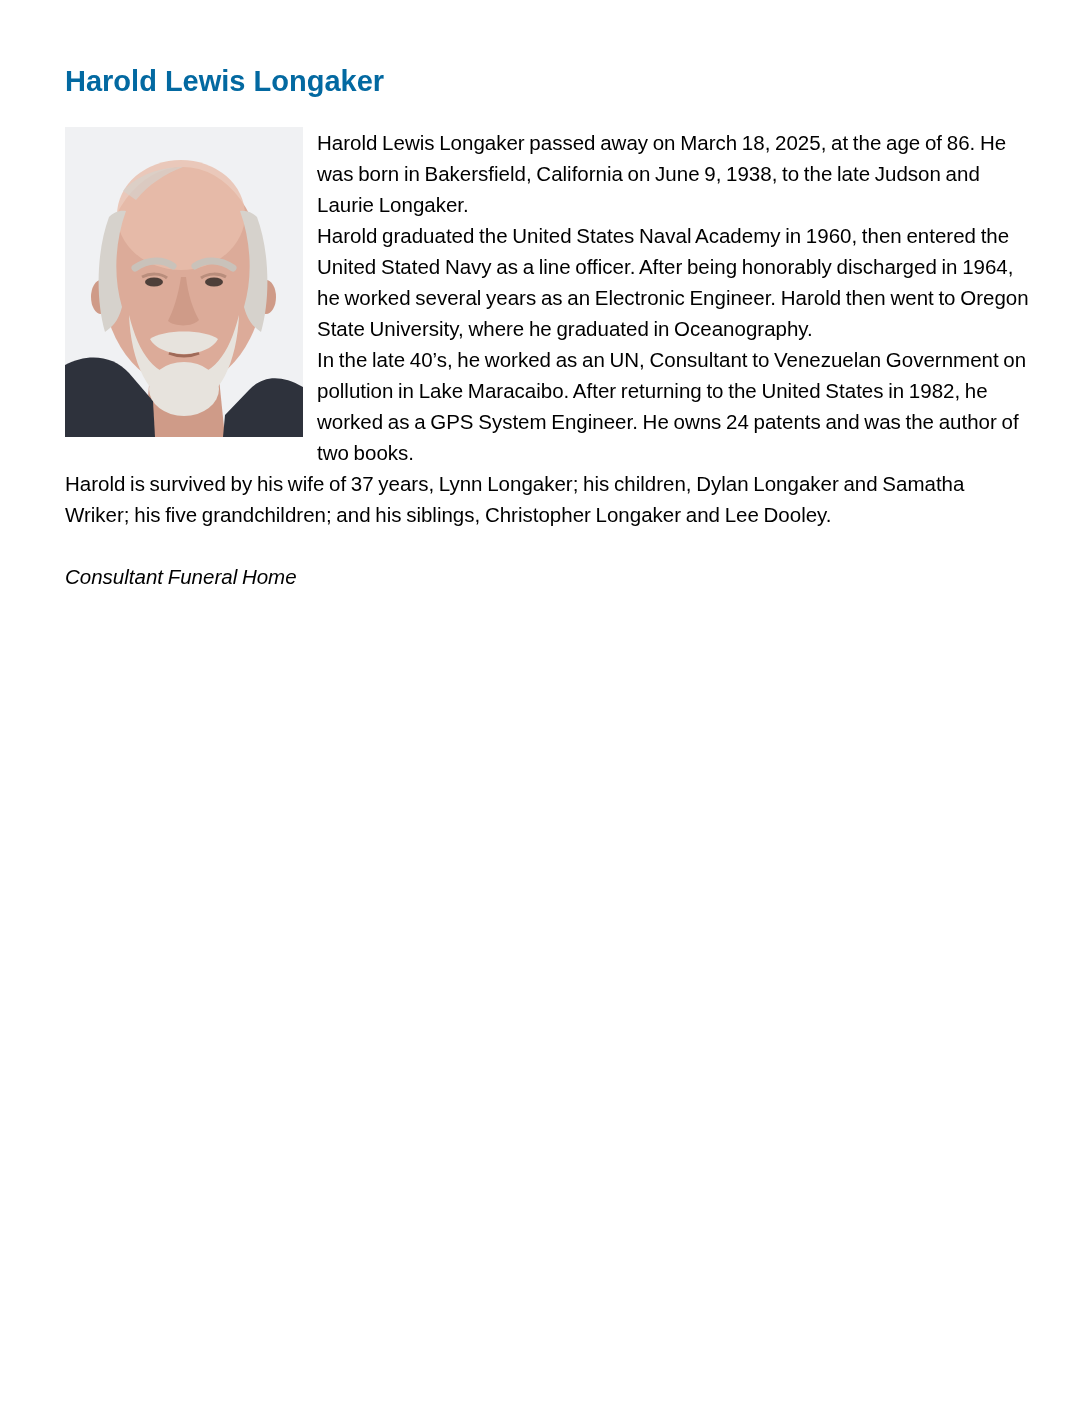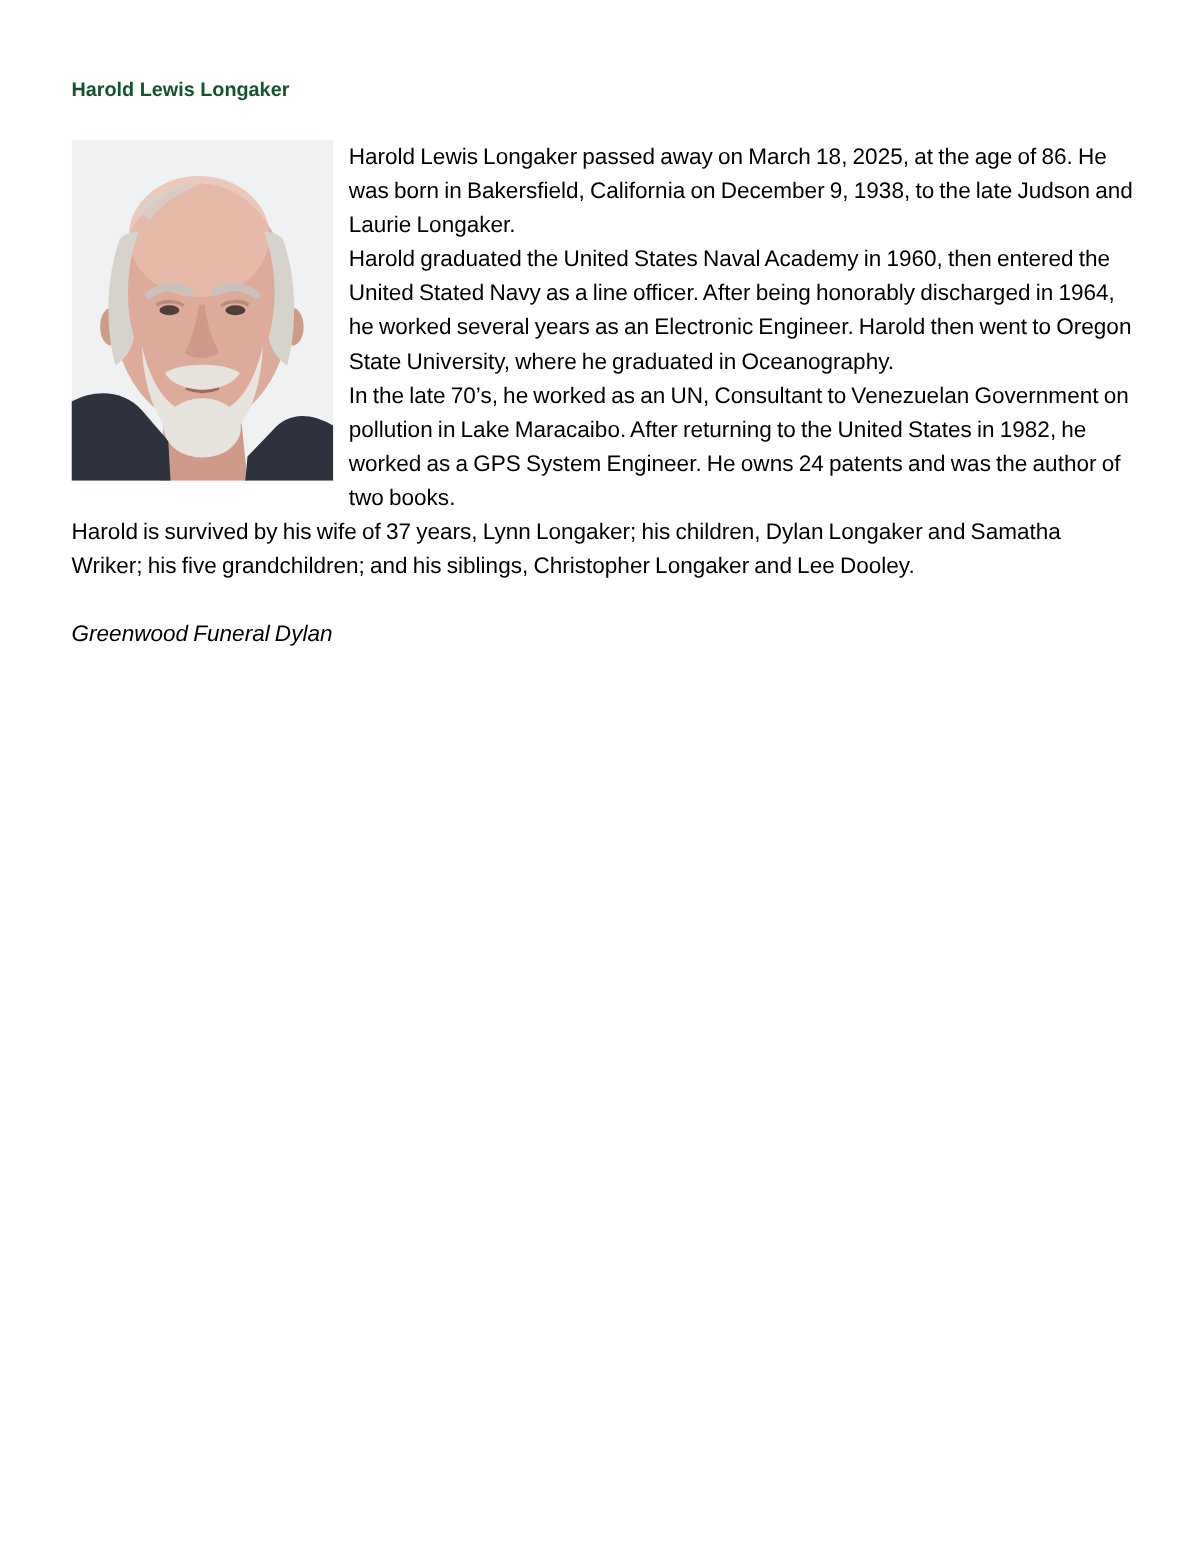--- a/index.html
+++ b/index.html
@@ -12,25 +12,25 @@
     width: 1088px;
     height: 1408px;
     background: #ffffff;
     box-sizing: border-box;
     padding: 66px 58px 0 65px;
     font-family: "Liberation Sans", sans-serif;
     color: #000000;
     overflow: hidden;
   }
   .doc-title {
-    font-size: 18px;
+    font-size: 29px;
     font-weight: 700;
     line-height: 31px;
     margin: 0 0 30px 0;
-    color: #14532d;
+    color: #0369a1;
   }
   .article {
     font-size: 20.5px;
     line-height: 31px;
     word-spacing: -1px;
     color: #000000;
   }
   .article::after {
     content: "";
     display: block;
@@ -97,22 +97,22 @@
 
         <path d="M64 188 C66 234 82 274 119 283 C156 274 172 234 174 188 C164 228 148 249 119 251 C90 249 74 228 64 188 Z" fill="#e7e3dd"></path>
         <ellipse cx="119" cy="262" rx="35" ry="27" fill="#e7e3dd"></ellipse>
 
         <path d="M104 226 Q119 232 134 226" stroke="#a06a58" stroke-width="3" fill="none"></path>
 
         <path d="M85 212 C98 202 140 202 153 212 C148 222 132 227 119 227 C106 227 90 222 85 212 Z" fill="#e7e3dd"></path>
       </svg>
     </div>
 
-    <p class="para">Harold Lewis Longaker passed away on March 18, 2025, at the age of 86. He was born in Bakersfield, California on December 9, 1938, to the late Judson and Laurie Longaker.</p>
+    <p class="para">Harold Lewis Longaker passed away on March 18, 2025, at the age of 86. He was born in Bakersfield, California on June 9, 1938, to the late Judson and Laurie Longaker.</p>
     <p class="para">Harold graduated the United States Naval Academy in 1960, then entered the United Stated Navy as a line officer. After being honorably discharged in 1964, he worked several years as an Electronic Engineer. Harold then went to Oregon State University, where he graduated in Oceanography.</p>
-    <p class="para">In the late 70’s, he worked as an UN, Consultant to Venezuelan Government on pollution in Lake Maracaibo. After returning to the United States in 1982, he worked as a GPS System Engineer. He owns 24 patents and was the author of two books.</p>
+    <p class="para">In the late 40’s, he worked as an UN, Consultant to Venezuelan Government on pollution in Lake Maracaibo. After returning to the United States in 1982, he worked as a GPS System Engineer. He owns 24 patents and was the author of two books.</p>
     <p class="para">Harold is survived by his wife of 37 years, Lynn Longaker; his children, Dylan Longaker and Samatha Wriker; his five grandchildren; and his siblings, Christopher Longaker and Lee Dooley.</p>
 
-    <p class="para footer-line">Greenwood Funeral Dylan</p>
+    <p class="para footer-line">Consultant Funeral Home</p>
 
   </div>
 
 </div>
 
 </body></html>

